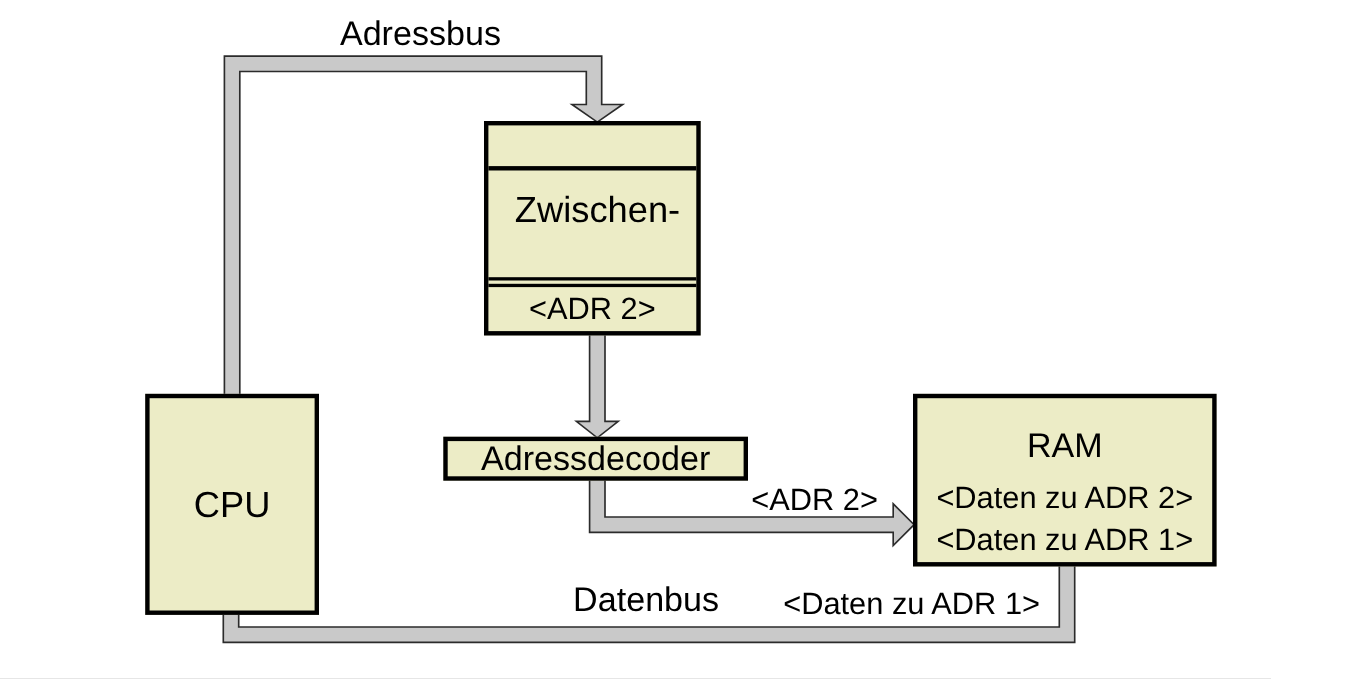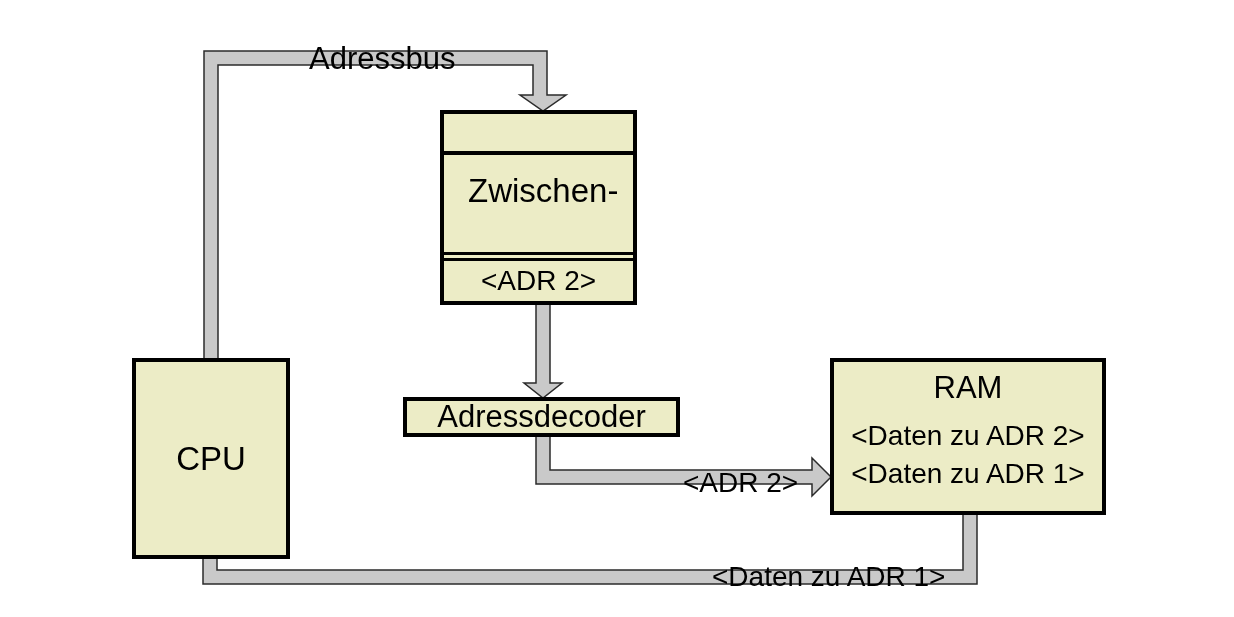--- a/index.html
+++ b/index.html
@@ -33,21 +33,20 @@
   .box{
     position:absolute;
     box-sizing:border-box;
     background:var(--box-fill);
     border:4px solid var(--box-border);
   }
   .label{
     position:absolute;
     white-space:nowrap;
     line-height:1.0;
-    margin-top:28px;
   }
   .lg{font-size:31px;}
   .md{font-size:28px;}
 
   .cpu{
     left:132px;top:358px;width:158px;height:201px;
     display:flex;align-items:center;justify-content:center;
     font-size:33px;
   }
   .buffer{
@@ -62,21 +61,21 @@
     font-size:28px;
   }
   .decoder{
     left:403px;top:397px;width:277px;height:40px;
     display:flex;align-items:center;justify-content:center;
     font-size:31px;
   }
   .ram{
     left:830px;top:358px;width:276px;height:157px;
     display:flex;flex-direction:column;align-items:center;
-    padding-top:7px;
+    padding-top:24px;
   }
   .ram-title{font-size:31px;line-height:38px;}
   .ram-row{font-size:28px;line-height:30px;}
   .ram-row.first{margin-top:14px;}
   .ram-row.second{margin-top:8px;}
 </style>
 </head>
 <body>
 
 <div class="canvas">
@@ -111,16 +110,17 @@
   </div>
 
   <div class="box ram">
     <div class="ram-title">RAM</div>
     <div class="ram-row first">&lt;Daten zu ADR 2&gt;</div>
     <div class="ram-row second">&lt;Daten zu ADR 1&gt;</div>
   </div>
 
   <div class="label md" style="left:683px;top:441px">&lt;ADR 2&gt;</div>
 
+  <div class="label lg" style="left:521px;top:529px">Datenbus</div>
 
   <div class="label md" style="left:712px;top:535px">&lt;Daten zu ADR 1&gt;</div>
 
 </div>
 
 </body></html>

